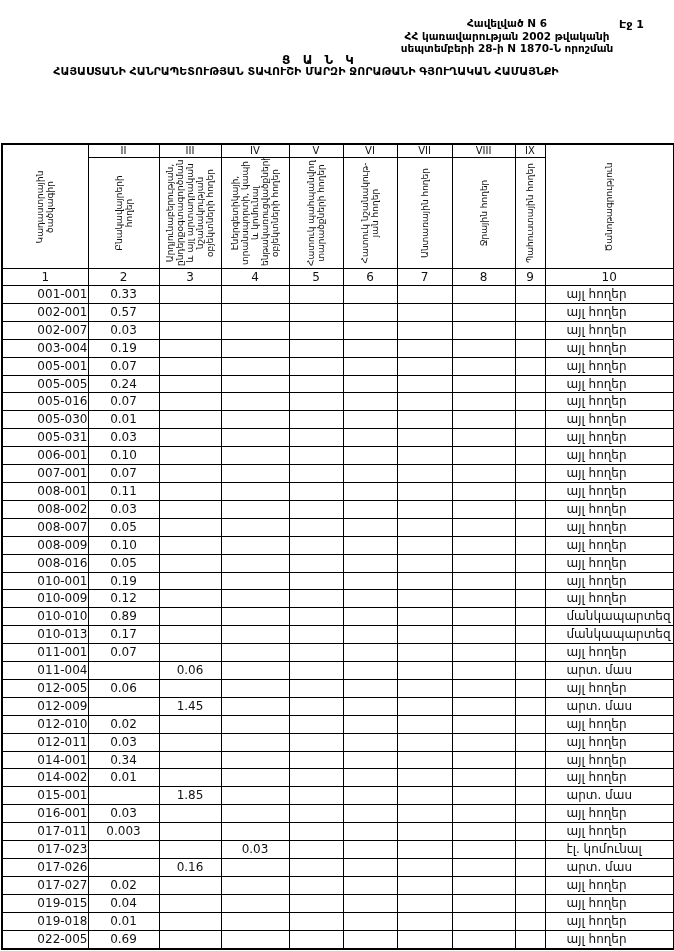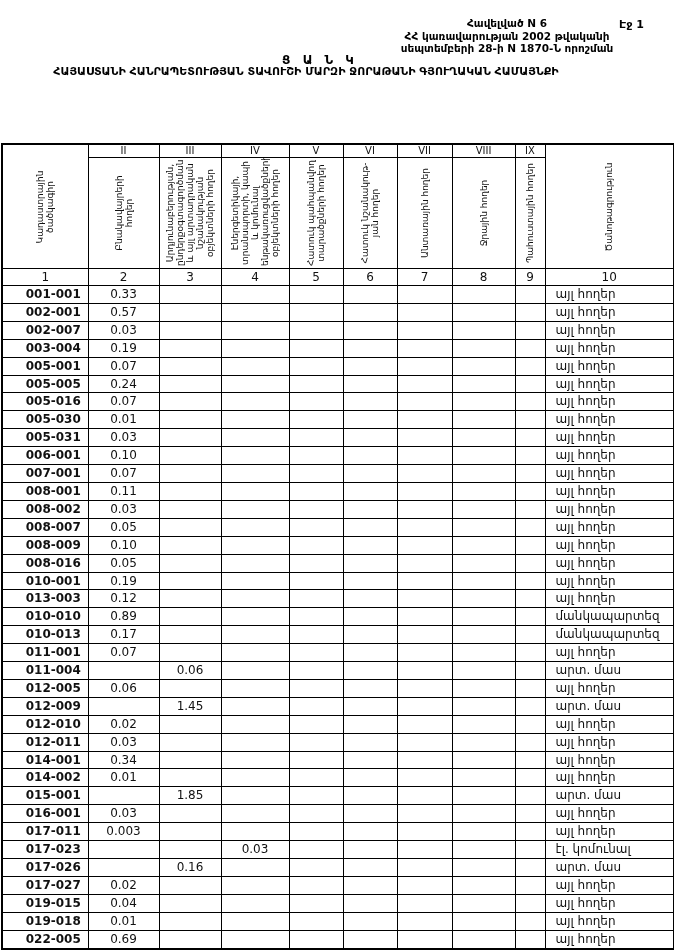--- a/index.html
+++ b/index.html
@@ -28,23 +28,23 @@
   tr.num-row td{height:16px;text-align:center;font-size:12px;}
   .vcell{position:relative;}
   .vtext{
     position:absolute;top:50%;left:50%;
     transform:translate(-50%,-50%) rotate(-90deg);
     font-size:9px;line-height:10px;text-align:center;color:#111;
   }
   .vtext.w106{width:106px;}
   .vtext.w118{width:118px;}
   tbody.body-rows td{height:16.9px;line-height:16.9px;}
-  tbody.body-rows td.code{text-align:center;padding-left:16px;font-size:12px;font-weight:bold;}
+  tbody.body-rows td.code{text-align:right;padding-left:16px;font-size:12px;}
   tbody.body-rows td.num{text-align:center;font-size:12px;}
-  tbody.body-rows td.note{text-align:left;padding-left:10px;font-size:12px;}
+  tbody.body-rows td.note{text-align:left;padding-left:21px;font-size:12px;}
 </style>
 </head>
 <body>
 
 <div class="page">
 
   <div class="page-num">Էջ 1</div>
 
   <div class="appendix">
     <div>Հավելված N 6</div>
@@ -326,21 +326,21 @@
           <td class="num"></td>
           <td class="num"></td>
           <td class="num"></td>
           <td class="num"></td>
           <td class="num"></td>
           <td class="num"></td>
           <td class="num"></td>
           <td class="note">այլ հողեր</td>
         </tr>
         <tr>
-          <td class="code">013-003</td>
+          <td class="code">010-009</td>
           <td class="num">0.12</td>
           <td class="num"></td>
           <td class="num"></td>
           <td class="num"></td>
           <td class="num"></td>
           <td class="num"></td>
           <td class="num"></td>
           <td class="num"></td>
           <td class="note">այլ հողեր</td>
         </tr>

